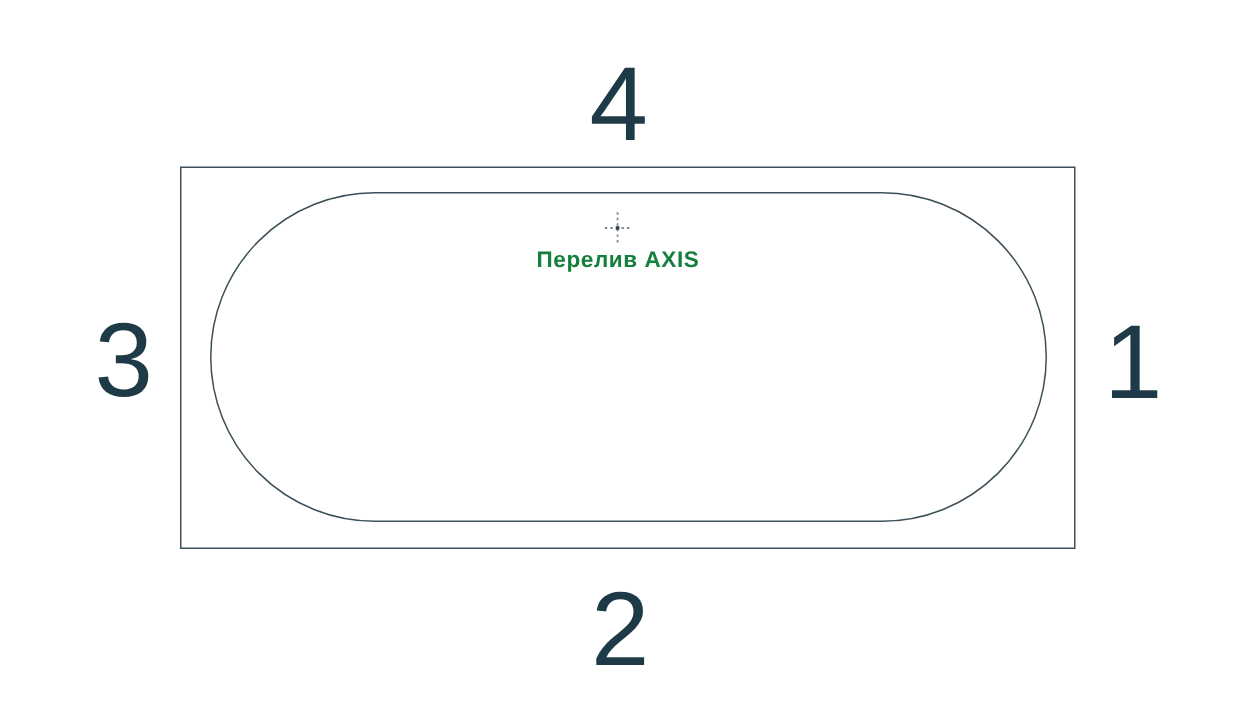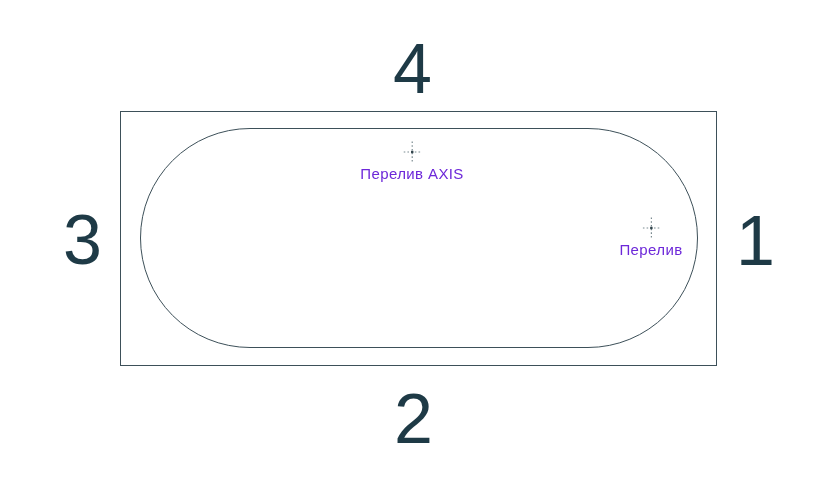--- a/index.html
+++ b/index.html
@@ -60,23 +60,24 @@
   .marker-axis     { left: 412px; top: 141px; }
   .marker-overflow { left: 651px; top: 217px; }
   .crosshair {
     display: block;
     width: 22px;
     height: 22px;
   }
   .marker-label {
     font-size: 15px;
     line-height: 16px;
-    color: #6d28d9;
+    color: #15803d;
     letter-spacing: 0.4px;
     white-space: nowrap;
+    font-weight: bold;
   }
 </style>
 </head>
 <body>
 
 <div class="canvas">
 
   <div class="side-num num-top">4</div>
   <div class="side-num num-left">3</div>
   <div class="side-num num-right">1</div>
@@ -87,22 +88,14 @@
 
   <div class="marker marker-axis">
     <svg class="crosshair" viewBox="0 0 22 22">
       <line x1="11" y1="0.5" x2="11" y2="21.5" stroke="#7b8b91" stroke-width="1.2" stroke-dasharray="1.6 2.1"></line>
       <line x1="2.5" y1="11" x2="19.5" y2="11" stroke="#7b8b91" stroke-width="1.2" stroke-dasharray="1.6 2.1"></line>
       <rect x="9.8" y="9.8" width="2.4" height="2.4" fill="#32454d"></rect>
     </svg>
     <span class="marker-label">Перелив AXIS</span>
   </div>
 
-  <div class="marker marker-overflow">
-    <svg class="crosshair" viewBox="0 0 22 22">
-      <line x1="11" y1="0.5" x2="11" y2="21.5" stroke="#7b8b91" stroke-width="1.2" stroke-dasharray="1.6 2.1"></line>
-      <line x1="2.5" y1="11" x2="19.5" y2="11" stroke="#7b8b91" stroke-width="1.2" stroke-dasharray="1.6 2.1"></line>
-      <rect x="9.8" y="9.8" width="2.4" height="2.4" fill="#32454d"></rect>
-    </svg>
-    <span class="marker-label">Перелив</span>
-  </div>
 
 </div>
 
 </body></html>

